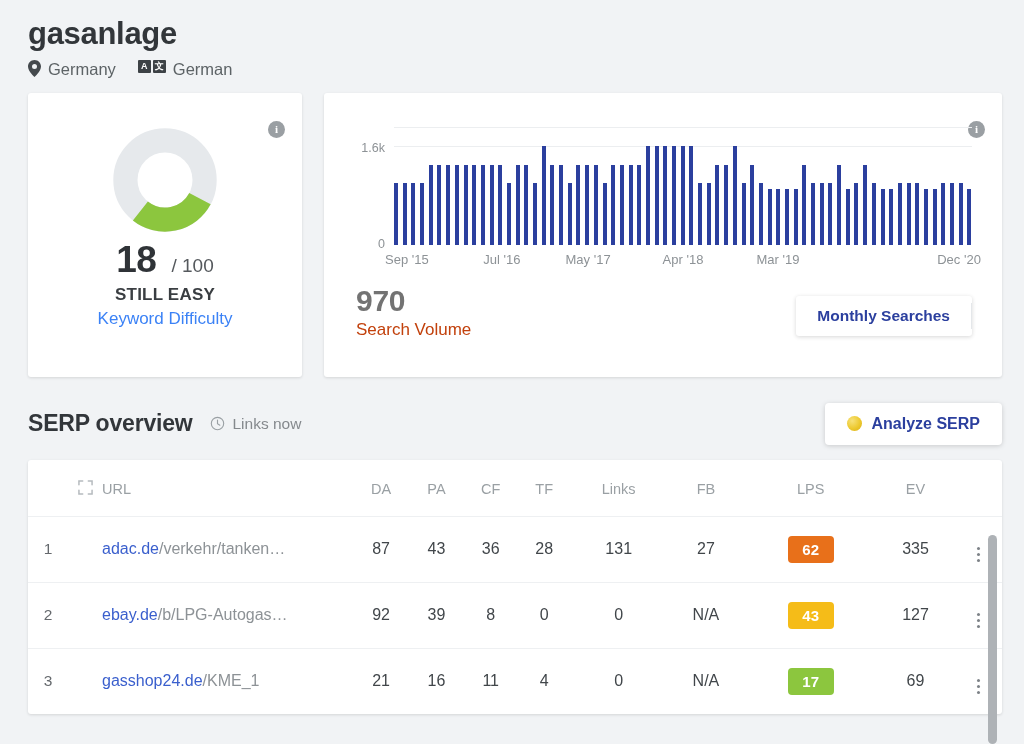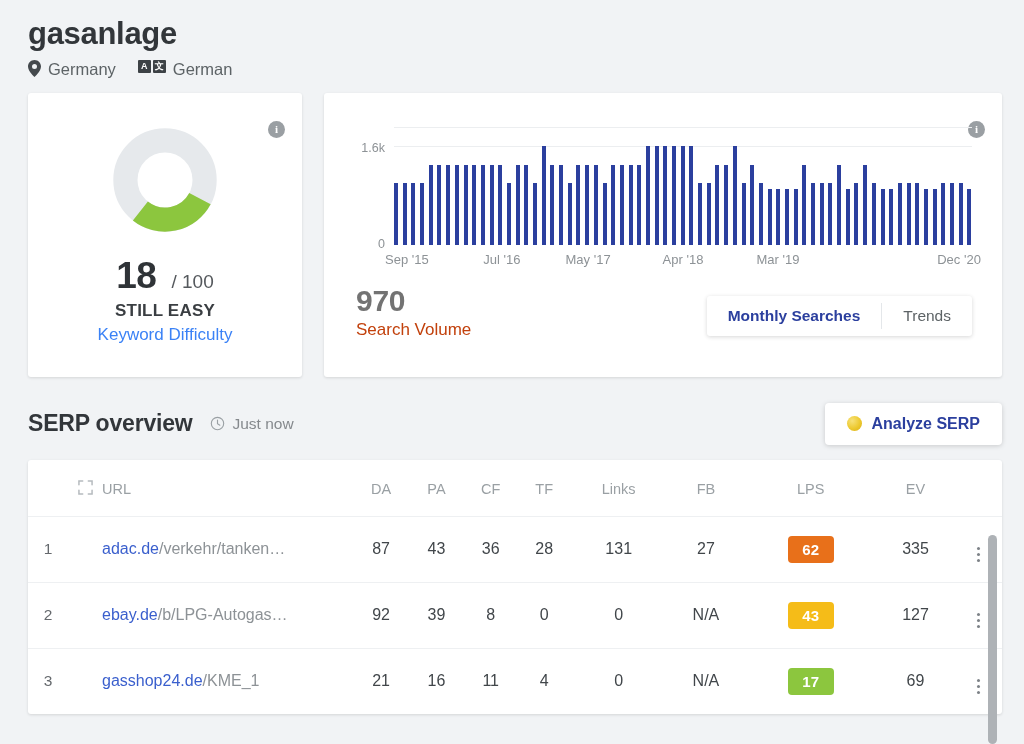--- a/index.html
+++ b/index.html
@@ -86,21 +86,21 @@
 
   
   .kd-body {
     display: flex;
     flex-direction: column;
     align-items: center;
     padding-top: 32px;
   }
   .gauge { width: 110px; height: 110px; }
   .kd-score {
-    margin-top: 20px;
+    margin-top: 4px;
     display: flex;
     align-items: baseline;
     gap: 15px;
   }
   .kd-num { font-size: 37px; font-weight: bold; color: #2f3337; letter-spacing: -0.5px; }
   .kd-max { font-size: 19px; color: #55595d; }
   .kd-label {
     margin-top: 4px;
     font-size: 17px;
     font-weight: bold;
@@ -412,34 +412,33 @@
         </div>
     </div>
     <div class="vol-footer">
       <div>
         <div class="vol-num">970</div>
         <div class="vol-sub">Search Volume</div>
       </div>
       <div class="tabs">
         <div class="tab active">Monthly Searches</div>
         <div class="tab-div"></div>
-        <div class="tab">Trends</div>
       </div>
     </div>
   </div>
 </div>
 
 <div class="serp-head">
   <div class="serp-title">SERP overview</div>
   <div class="serp-time">
     <svg class="clock-icon" viewBox="0 0 16 16">
       <circle cx="8" cy="8" r="6.6" fill="none" stroke="#9aa0a4" stroke-width="1.2"></circle>
       <path d="M8 4.3V8.2L10.5 9.8" fill="none" stroke="#9aa0a4" stroke-width="1.2" stroke-linecap="round"></path>
     </svg>
-    <span>Just now</span>
+    <span>Links now</span>
   </div>
   <div class="analyze-btn">
     <span class="coin-icon"></span>
     <span>Analyze SERP</span>
   </div>
 </div>
 
 <div class="table-card">
   <table>
     <thead>

